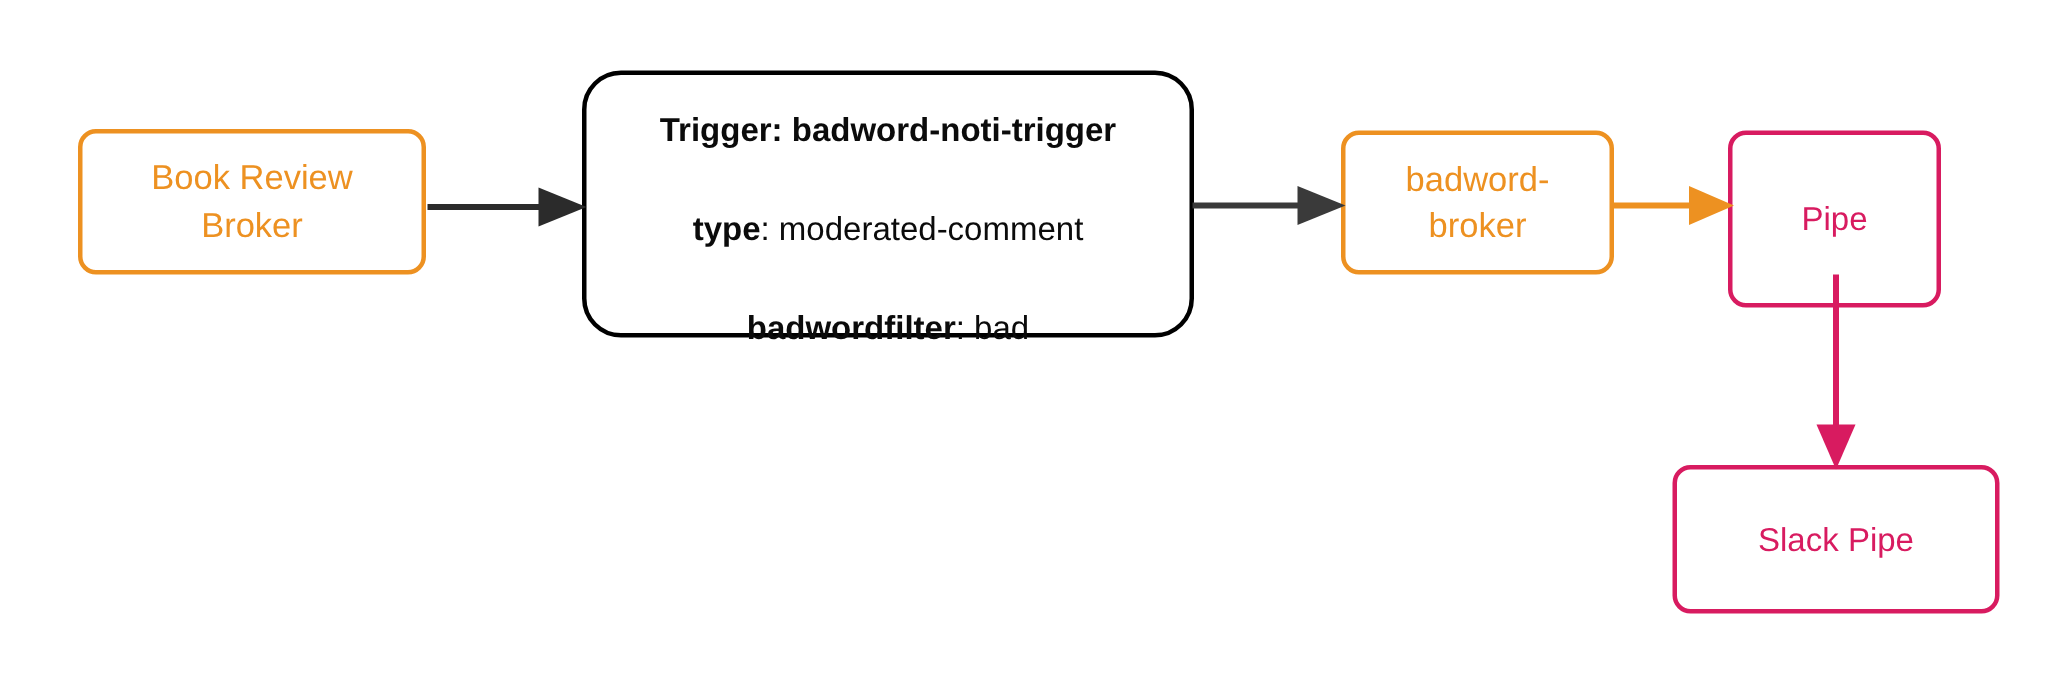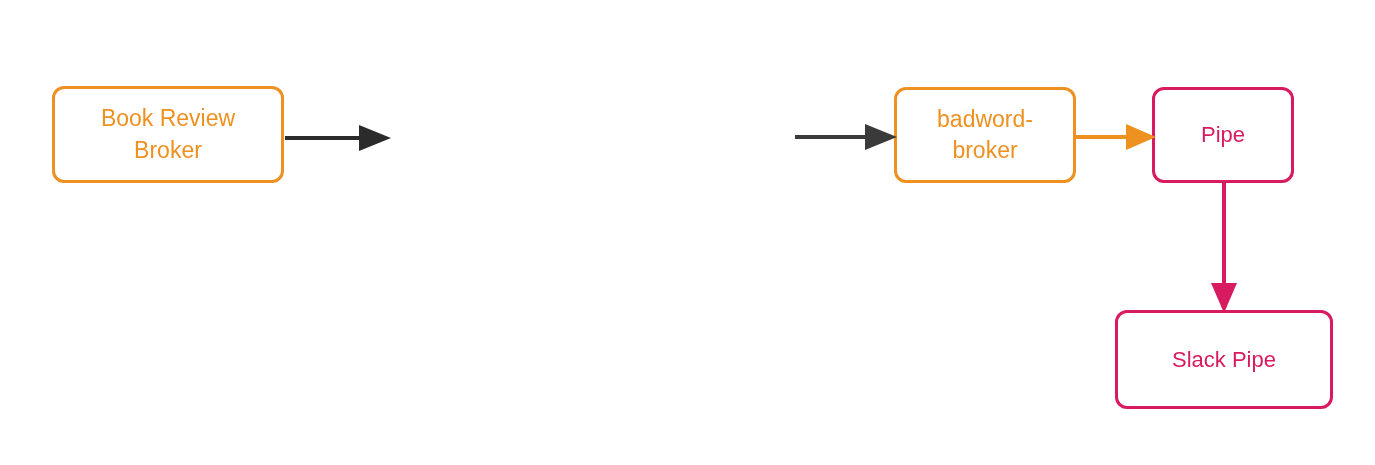--- a/index.html
+++ b/index.html
@@ -63,21 +63,21 @@
     color: #d81b60;
   }
   .node.magenta .node-label {
     font-size: 22px;
   }
 
   
   #node-book-review-broker { left: 52px;   top: 86px;  width: 232px; height: 97px; }
   #node-trigger            { left: 388px;  top: 47px;  width: 408px; height: 178px; }
   #node-badword-broker     { left: 894px;  top: 87px;  width: 182px; height: 96px; }
-  #node-pipe               { left: 1152px; top: 87px;  width: 142px; height: 96px; }
+  #node-pipe               { left: 1152px; top: 87px;  width: 142px; height: 118px; }
   #node-slack-sink         { left: 1115px; top: 310px; width: 218px; height: 99px; }
 
   
   .edge {
     position: absolute;
     overflow: visible;
   }
   #edge-broker-to-trigger  { left: 285px;  top: 113px; width: 106px; height: 50px; }
   #edge-trigger-to-badword { left: 795px;  top: 112px; width: 102px; height: 50px; }
   #edge-badword-to-pipe    { left: 1076px; top: 112px; width: 80px;  height: 50px; }
@@ -86,20 +86,27 @@
 </head>
 <body>
 
 <div id="canvas">
 
   <div class="node orange" id="node-book-review-broker">
     <span class="node-label">Book Review
 Broker</span>
   </div>
 
+  <div class="node black" id="node-trigger">
+    <span class="node-label">
+      <span class="k">Trigger: badword-noti-trigger</span><br>
+      <span class="k">type</span><span class="v">: moderated-comment</span><br>
+      <span class="k">badwordfilter</span><span class="v">: bad</span>
+    </span>
+  </div>
 
   <div class="node orange" id="node-badword-broker">
     <span class="node-label">badword-
 broker</span>
   </div>
 
   <div class="node magenta" id="node-pipe">
     <span class="node-label">Pipe</span>
   </div>
 

